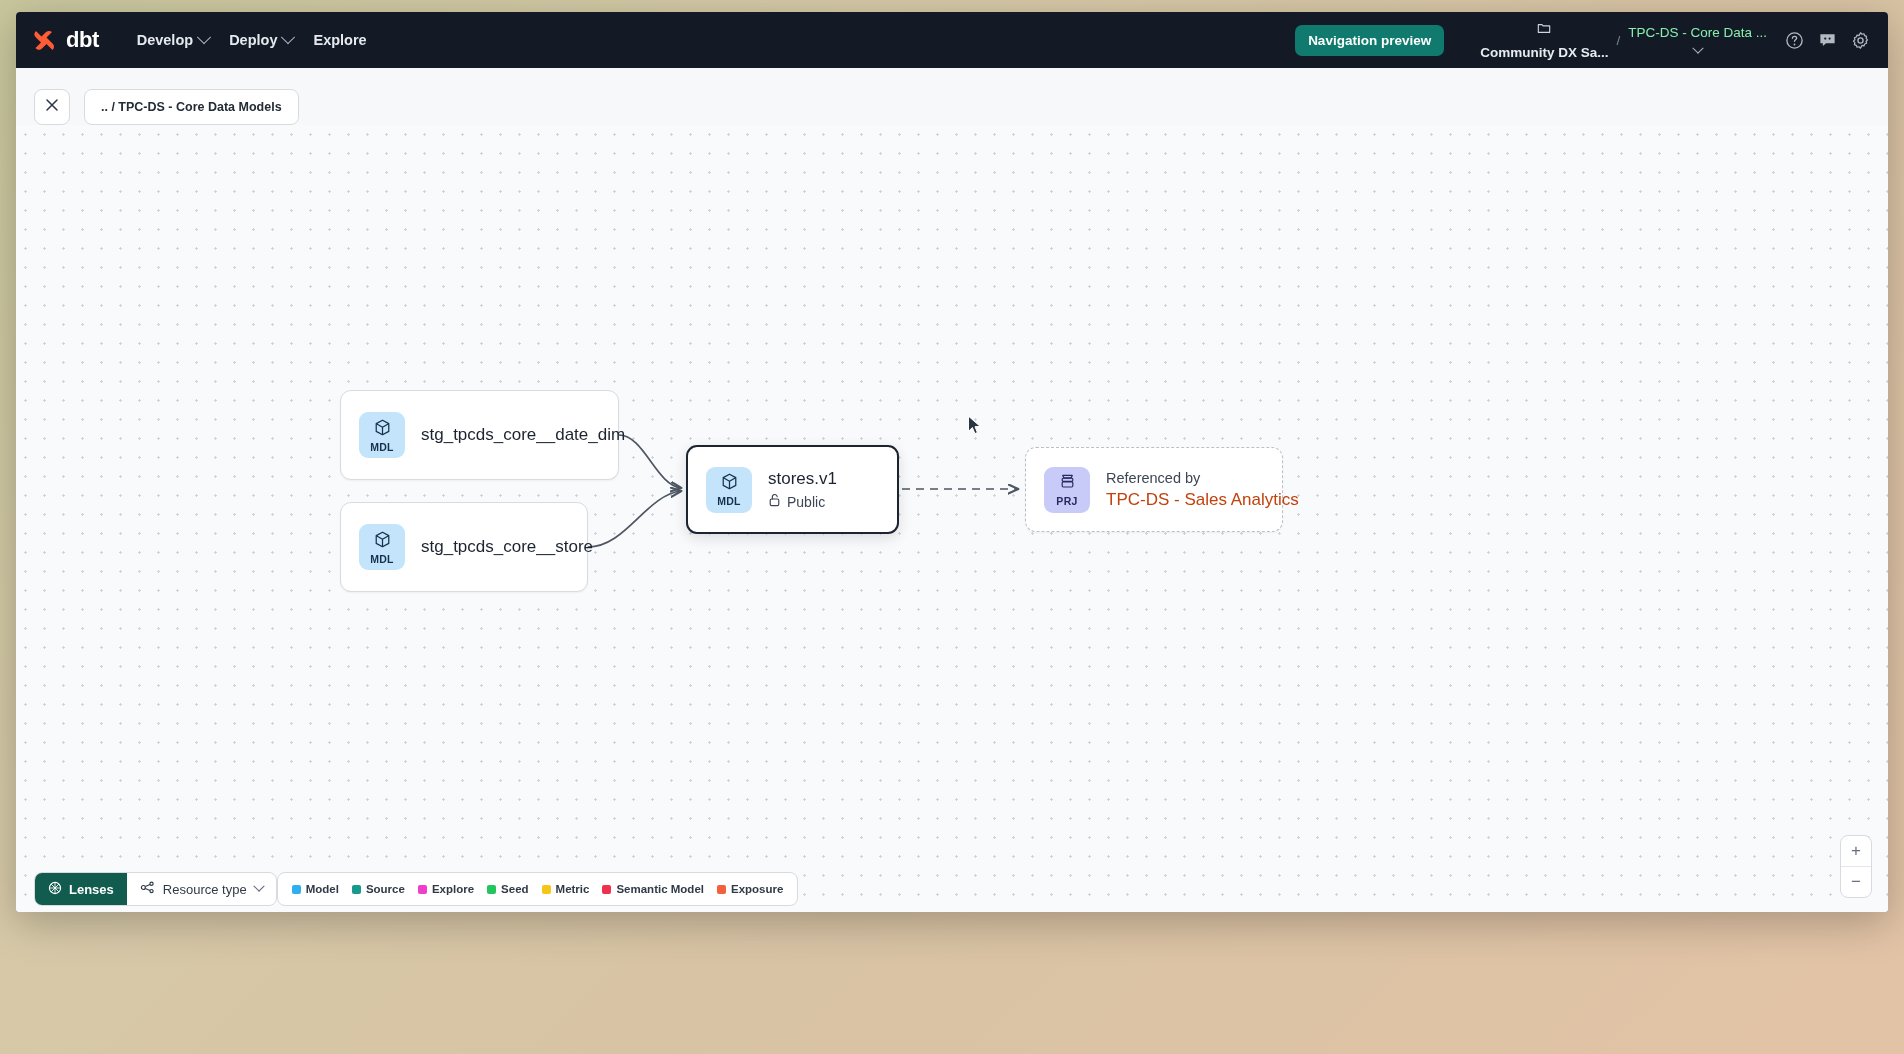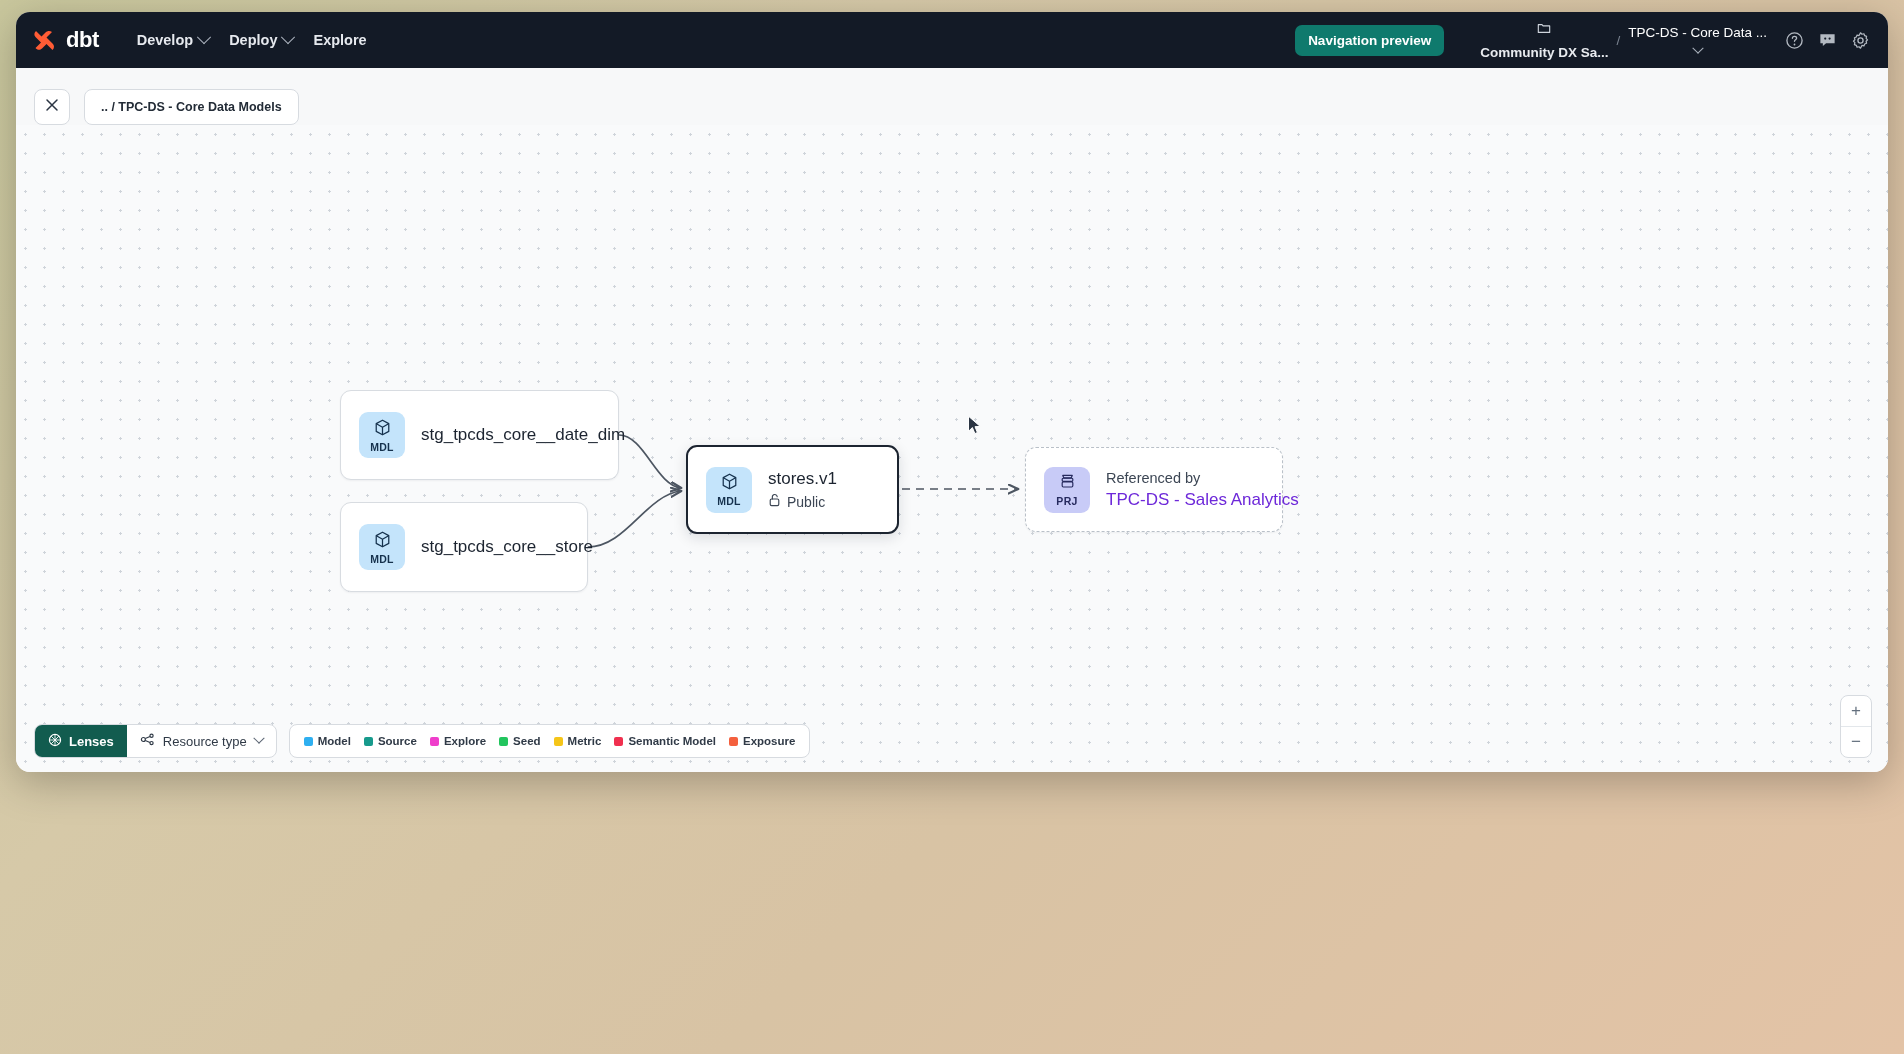--- a/index.html
+++ b/index.html
@@ -3,22 +3,22 @@
 <meta charset="utf-8">
 <style>
   html,body{margin:0;padding:0;}
   body{
     width:1904px;height:1054px;overflow:hidden;
     background:linear-gradient(135deg,#c9c79d 0%,#d6c9a8 30%,#d8c3a4 60%,#e3c3a6 100%);
     font-family:"Liberation Sans", sans-serif;
     -webkit-font-smoothing:antialiased;
   }
   .window{
-    position:absolute;left:16px;top:12px;width:1872px;height:760px;
-    background:#f7f8f9;border-radius:14px;overflow:hidden;
+    position:absolute;left:16px;top:12px;width:1872px;height:900px;
+    background:#f7f8f9;border-radius:4px;overflow:hidden;
     box-shadow:0 10px 40px rgba(0,0,0,.25);
   }
 
   
   .topnav{
     position:absolute;left:0;top:0;width:100%;height:56px;
     background:#131a26;display:flex;align-items:center;
     box-sizing:border-box;padding:0 18px 0 16px;color:#fff;
   }
   .logo-wrap{display:flex;align-items:center;gap:7px;margin-right:28px;}
@@ -30,21 +30,21 @@
   }
   .chev{width:9px;height:9px;border-right:1.6px solid #aab2bd;border-bottom:1.6px solid #aab2bd;transform:rotate(45deg) translate(-2px,-2px);display:inline-block;}
   .nav-spacer{flex:1;}
   .navpreview{
     background:#0f7a6d;color:#fff;font-size:13.5px;font-weight:600;
     padding:8px 13px;border-radius:7px;cursor:pointer;margin-right:36px;white-space:nowrap;
   }
   .crumbs{display:flex;align-items:center;gap:8px;font-size:13.5px;color:#e8ebef;}
   .crumbs .sep{color:#7b8491;}
   .crumb-item{display:flex;align-items:center;gap:7px;font-weight:700;cursor:pointer;white-space:nowrap;flex-direction:column;}
-  .crumb-item.reg{font-weight:400;color:#ffffff;}
+  .crumb-item.reg{font-weight:400;color:#86efac;}
   .icon-btns{display:flex;align-items:center;gap:14px;margin-left:18px;}
   .icon-btns .ib{cursor:pointer;display:flex;align-items:center;opacity:.85;}
 
   
   .subbar{
     position:absolute;top:56px;left:0;width:100%;height:57px;
     box-sizing:border-box;padding:0 18px;display:flex;align-items:flex-end;
   }
   .closebtn{
     width:34px;height:34px;border:1px solid #d7dbe0;border-radius:8px;background:#fff;
@@ -91,24 +91,24 @@
     width:46px;height:46px;border-radius:9px;display:flex;flex-direction:column;
     align-items:center;justify-content:center;gap:1px;flex:none;
   }
   .badge.mdl{background:#c4e4fb;color:#15314d;}
   .badge.prj{background:#c8cbf7;color:#262a5e;}
   .badge-label{font-size:10.5px;font-weight:700;letter-spacing:.3px;line-height:1;}
   .node-text{margin-left:16px;display:flex;flex-direction:column;gap:4px;min-width:0;}
   .node-title{font-size:17px;color:#1c2430;font-weight:400;white-space:nowrap;}
   .node-sub{font-size:14px;color:#3c4654;display:flex;align-items:center;gap:6px;white-space:nowrap;}
   .node-kicker{font-size:14.5px;color:#3c4654;white-space:nowrap;}
-  .node-main{font-size:17px;color:#6d28d9;white-space:nowrap;}
+  .node-main{font-size:17px;color:#c2410c;white-space:nowrap;}
 
   
-  .bottombar{position:absolute;left:18px;bottom:14px;display:flex;align-items:center;gap:12px;}
+  .bottombar{position:absolute;left:18px;bottom:6px;display:flex;align-items:center;}
   .seg{display:flex;border:1px solid #d7dbe0;border-radius:8px;overflow:hidden;background:#fff;height:32px;}
   .seg .lenses{
     background:#125c4f;color:#fff;display:flex;align-items:center;gap:7px;
     padding:0 13px;font-size:13px;font-weight:600;cursor:pointer;
   }
   .seg .restype{
     display:flex;align-items:center;gap:8px;padding:0 13px;font-size:13px;color:#303a47;cursor:pointer;
   }
   .legend{
     height:32px;background:#fff;border:1px solid #d7dbe0;border-radius:8px;

